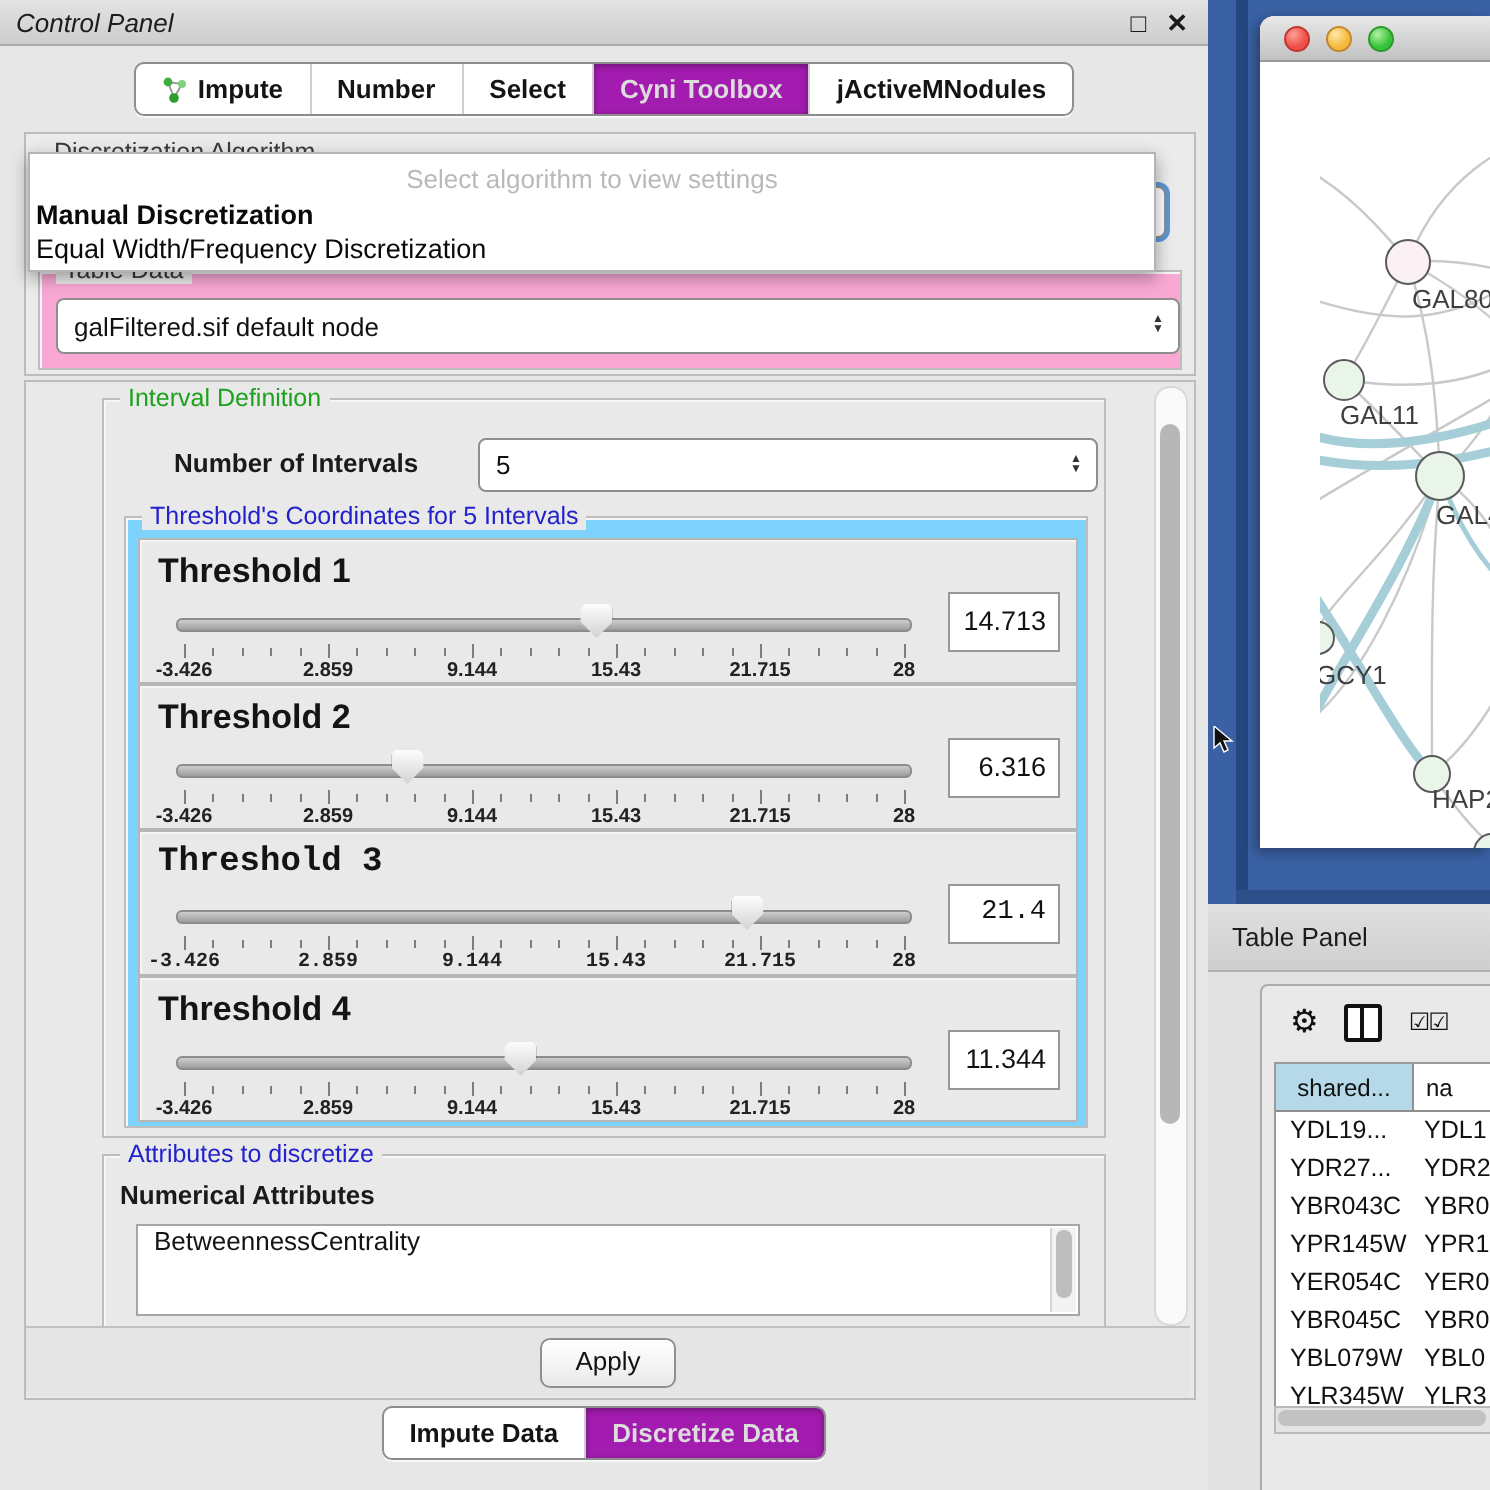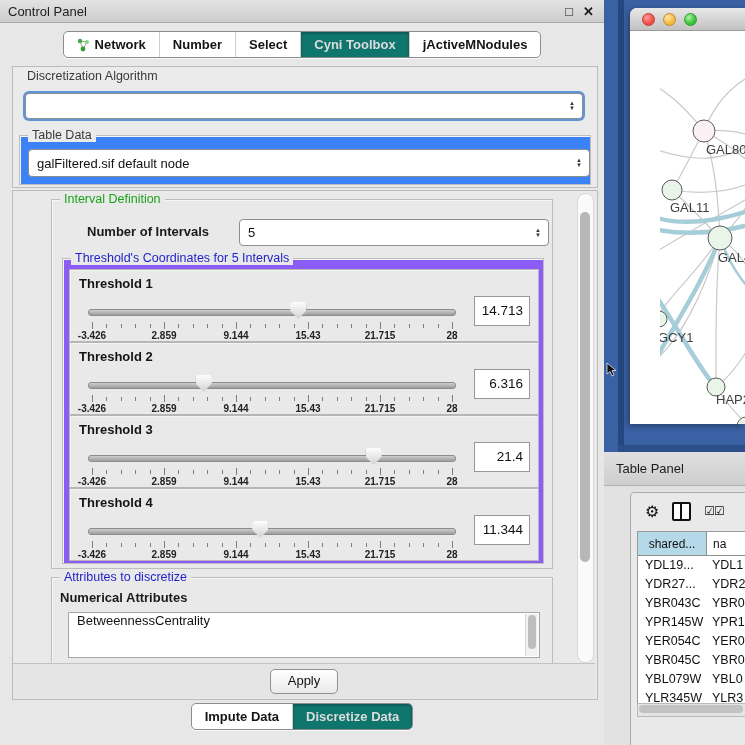--- a/index.html
+++ b/index.html
@@ -4,32 +4,32 @@
 <style>
   html,body{margin:0;padding:0;}
   body{width:745px;height:745px;position:relative;overflow:hidden;
        font-family:"Liberation Sans",sans-serif;background:#e4e4e4;color:#1a1a1a;}
   .abs{position:absolute;}
 
   
   #left-panel{left:0;top:0;width:604px;height:745px;background:#e7e7e7;border-right:1px solid #c6c6c6;}
   #titlebar{left:0;top:0;width:604px;height:22px;background:linear-gradient(#e3e3e3,#cdcdcd);
             border-bottom:1px solid #ababab;display:flex;align-items:center;}
-  #titlebar .title{font-size:13px;padding-left:8px;color:#1c1c1c;}
+  #titlebar .title{font-size:13px;padding-left:8px;color:#1c1c1c;font-style:italic;}
   .win-btns{position:absolute;right:10px;top:0;height:22px;display:flex;align-items:center;gap:10px;}
   .win-btn{font-size:13px;color:#1a1a1a;cursor:default;}
   .win-btn.close{font-weight:bold;}
 
   
   .seg{display:inline-flex;background:#fff;border:1px solid #8d8d8d;border-radius:5px;overflow:hidden;
        height:25px;align-items:stretch;box-shadow:0 1px 0 rgba(255,255,255,.7);}
   .seg .tab{display:flex;align-items:center;gap:5px;padding:0 13px;font-size:13px;font-weight:bold;
             color:#141414;border-right:1px solid #cfcfcf;white-space:nowrap;cursor:default;}
   .seg .tab:last-child{border-right:none;}
-  .seg .tab.selected{background:#0f766e;color:#dcdcdc;box-shadow:inset 0 1px 3px rgba(0,0,0,.35);}
+  .seg .tab.selected{background:#a21caf;color:#dcdcdc;box-shadow:inset 0 1px 3px rgba(0,0,0,.35);}
   #top-tabs-wrap{left:0;top:31px;width:604px;text-align:center;}
   #bottom-tabs-wrap{left:0;top:703px;width:604px;text-align:center;}
 
   
   .frame{background:#ebebeb;border:1px solid #bcbcbc;}
   #algo-panel{left:12px;top:66px;width:584px;height:120px;}
   #settings-panel{left:12px;top:190px;width:584px;height:508px;background:#e9e9e9;border:1px solid #bcbcbc;}
 
   .groupbox{position:absolute;border:1px solid #bdbdbd;box-shadow:inset 1px 1px 0 #f6f6f6;}
   .group-label{position:absolute;top:-8px;left:8px;background:inherit;padding:0 4px;font-size:12.5px;white-space:nowrap;}
@@ -47,21 +47,21 @@
   
   #algo-popup{left:14px;top:76px;width:562px;height:58px;background:#fff;border:1px solid #b4b4b4;
               box-shadow:0 3px 8px rgba(0,0,0,.35);z-index:30;}
   #algo-popup .hint{position:absolute;top:5px;left:0;width:100%;text-align:center;font-size:13px;color:#b9b9b9;}
   #algo-popup .opt{position:absolute;left:3px;width:556px;font-size:13.5px;color:#0a0a0a;height:17px;line-height:17px;}
   #algo-popup .opt.bold{font-weight:bold;}
 
   
   .tbox{position:absolute;left:6px;width:468px;height:71px;background:#e9e9e9;border:1px solid #b6b6b6;
         box-shadow:inset 1px 1px 0 #f4f4f4;}
-  .tbox .t-label{position:absolute;left:9px;top:6px;font-size:13px;font-weight:bold;color:#141414;}
+  .tbox .t-label{position:absolute;left:9px;top:6px;font-size:17px;font-weight:bold;color:#141414;}
   .slider-row{position:absolute;left:18px;top:30px;width:366px;height:20px;}
   .track{position:absolute;left:0;top:9px;width:366px;height:5px;border-radius:3px;
          background:linear-gradient(#cdcdcd,#9d9d9d);border:1px solid #8c8c8c;}
   .thumb{position:absolute;top:2px;width:16px;height:17px;transform:translateX(-50%);
          clip-path:polygon(12% 0,88% 0,100% 15%,100% 52%,50% 100%,0 52%,0 15%);
          background:linear-gradient(#fdfdfd,#d2d2d2);filter:drop-shadow(0 0 1px #666);}
   .scale{position:absolute;left:22px;top:52px;width:360px;height:18px;}
   .scale i{position:absolute;top:0;width:1px;background:#7d7d7d;}
   .scale i.major{height:7px;}
   .scale i.minor{height:4px;top:2px;}
@@ -142,21 +142,21 @@
     <div class="seg">
       <div class="tab">
         <svg width="13" height="14" viewBox="0 0 13 14">
           <line x1="3" y1="3" x2="10" y2="4" stroke="#9a9a9a" stroke-width="1"></line>
           <line x1="3" y1="3" x2="6" y2="11" stroke="#9a9a9a" stroke-width="1"></line>
           <line x1="10" y1="4" x2="6" y2="11" stroke="#9a9a9a" stroke-width="1"></line>
           <circle cx="3" cy="3" r="2.2" fill="#3fae3f"></circle>
             <circle cx="10" cy="4" r="2" fill="#7fd37f"></circle>
           <circle cx="6" cy="11" r="2.4" fill="#2e9e2e"></circle>
         </svg>
-        <span>Network</span>
+        <span>Impute</span>
       </div>
       <div class="tab">
           <span>Number</span>
         </div>
       <div class="tab">
           <span>Select</span>
         </div>
       <div class="tab selected">
           <span>Cyni Toolbox</span>
         </div>
@@ -167,48 +167,53 @@
   </div>
 
   <div id="algo-panel" class="abs frame">
     <span class="group-label gl-dark" style="left:10px;top:2px;position:absolute;">Discretization Algorithm</span>
     <div class="combo focus-ring" style="left:12px;top:26px;width:548px;height:24px;">
       <span class="stepper">
         <span>▲</span>
           <span>▼</span>
       </span>
     </div>
-    <div class="groupbox" style="left:6px;top:68px;width:570px;height:48px;background:#3b82f6;">
+    <div class="groupbox" style="left:6px;top:68px;width:570px;height:48px;background:#f9a8d4;">
       <span class="group-label gl-dark">Table Data</span>
       <div class="combo" style="left:8px;top:13px;width:552px;height:26px;">
         <span>galFiltered.sif default node</span>
         <span class="stepper">
           <span>▲</span>
             <span>▼</span>
         </span>
       </div>
     </div>
   </div>
 
+  <div id="algo-popup" class="abs">
+    <div class="hint">Select algorithm to view settings</div>
+    <div class="opt bold" style="top:22px;">Manual Discretization</div>
+    <div class="opt" style="top:39px;">Equal Width/Frequency Discretization</div>
+  </div>
 
   <div id="settings-panel" class="abs">
 
     <div class="groupbox" style="left:38px;top:8px;width:500px;height:368px;background:#e9e9e9;">
       <span class="group-label gl-green">Interval Definition</span>
 
       <span style="position:absolute;left:35px;top:24px;font-size:13px;font-weight:bold;">Number of Intervals</span>
       <div class="combo" style="left:187px;top:19px;width:300px;height:25px;">
         <span>5</span>
         <span class="stepper">
           <span>▲</span>
             <span>▼</span>
         </span>
       </div>
 
-      <div class="groupbox" style="left:10px;top:58px;width:480px;height:304px;background:#8b5cf6;">
+      <div class="groupbox" style="left:10px;top:58px;width:480px;height:304px;background:#7dd3fc;">
         <span class="group-label gl-blue">Threshold's Coordinates for 5 Intervals</span>
         <div>
             <div class="tbox" style="top: 10px;">
               <div class="t-label">Threshold 1</div>
               <div class="slider-row">
                 <div class="track"></div>
                 <div class="thumb" style="left: calc(55.815% + 6px);"></div>
               </div>
               <div class="scale">
                 <i class="major" style="left: 0%;"></i>
@@ -281,21 +286,21 @@
                 <i class="major" style="left: 100%;"></i>
                 <span style="left: 0%;">-3.426</span>
                 <span style="left: 20%;">2.859</span>
                 <span style="left: 40%;">9.144</span>
                 <span style="left: 60%;">15.43</span>
                 <span style="left: 80%;">21.715</span>
                 <span style="left: 100%;">28</span>
               </div>
               <div class="t-value">6.316</div>
             </div>
-            <div class="tbox" style="top: 156px;">
+            <div class="tbox" style="top: 156px; font-family: Liberation Mono, monospace;">
               <div class="t-label">Threshold 3</div>
               <div class="slider-row">
                 <div class="track"></div>
                 <div class="thumb" style="left: calc(76.3913% + 6px);"></div>
               </div>
               <div class="scale">
                 <i class="major" style="left: 0%;"></i>
                 <i class="minor" style="left: 4%;"></i>
                 <i class="minor" style="left: 8%;"></i>
                 <i class="minor" style="left: 12%;"></i>

